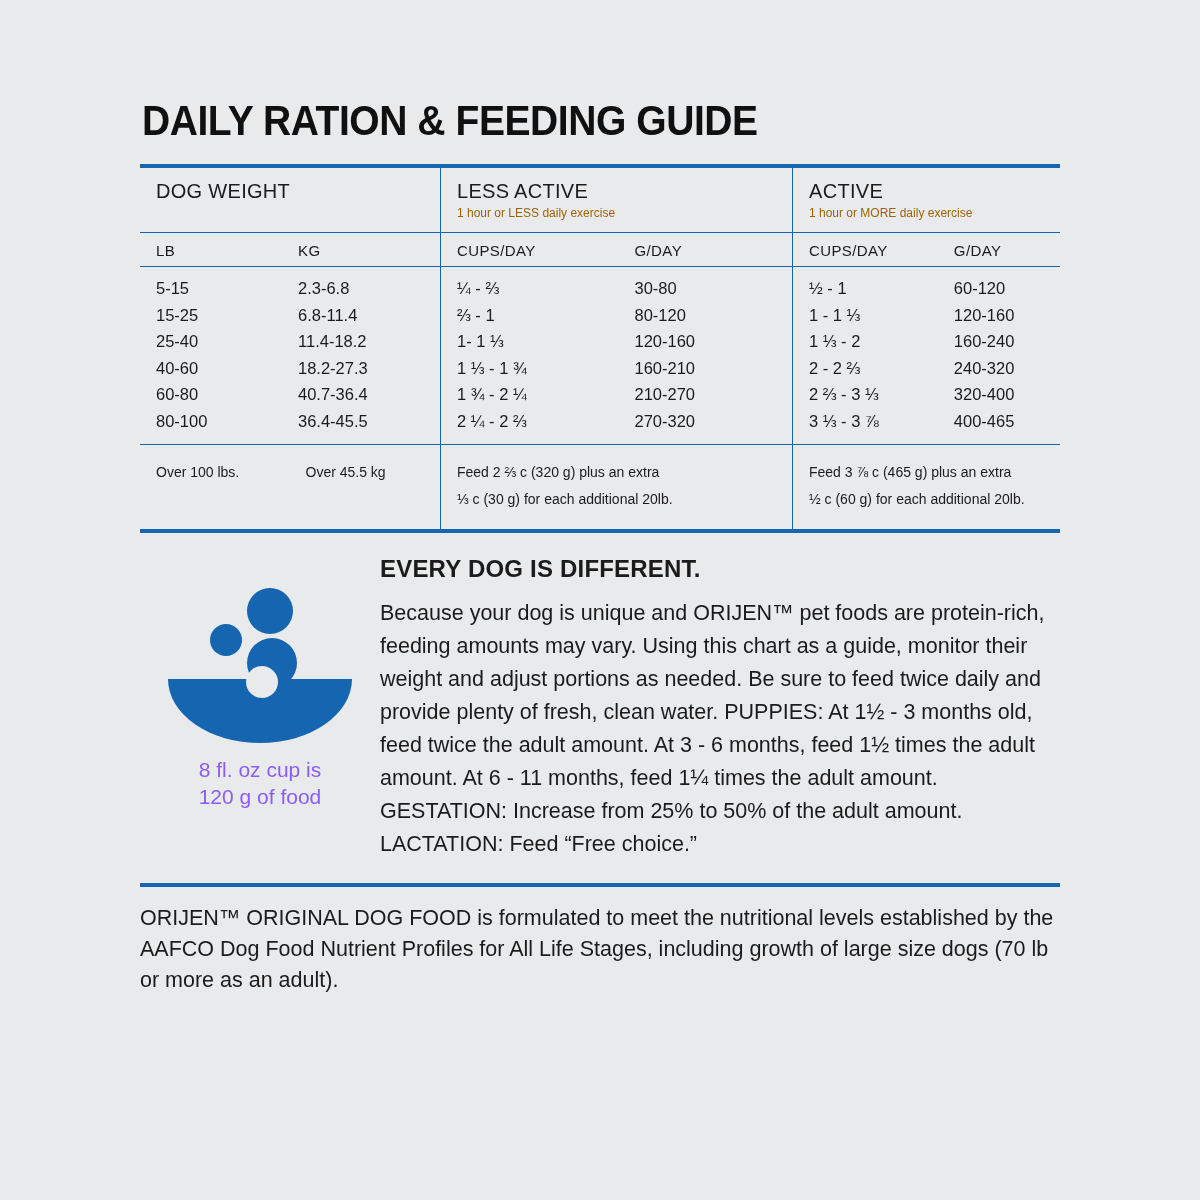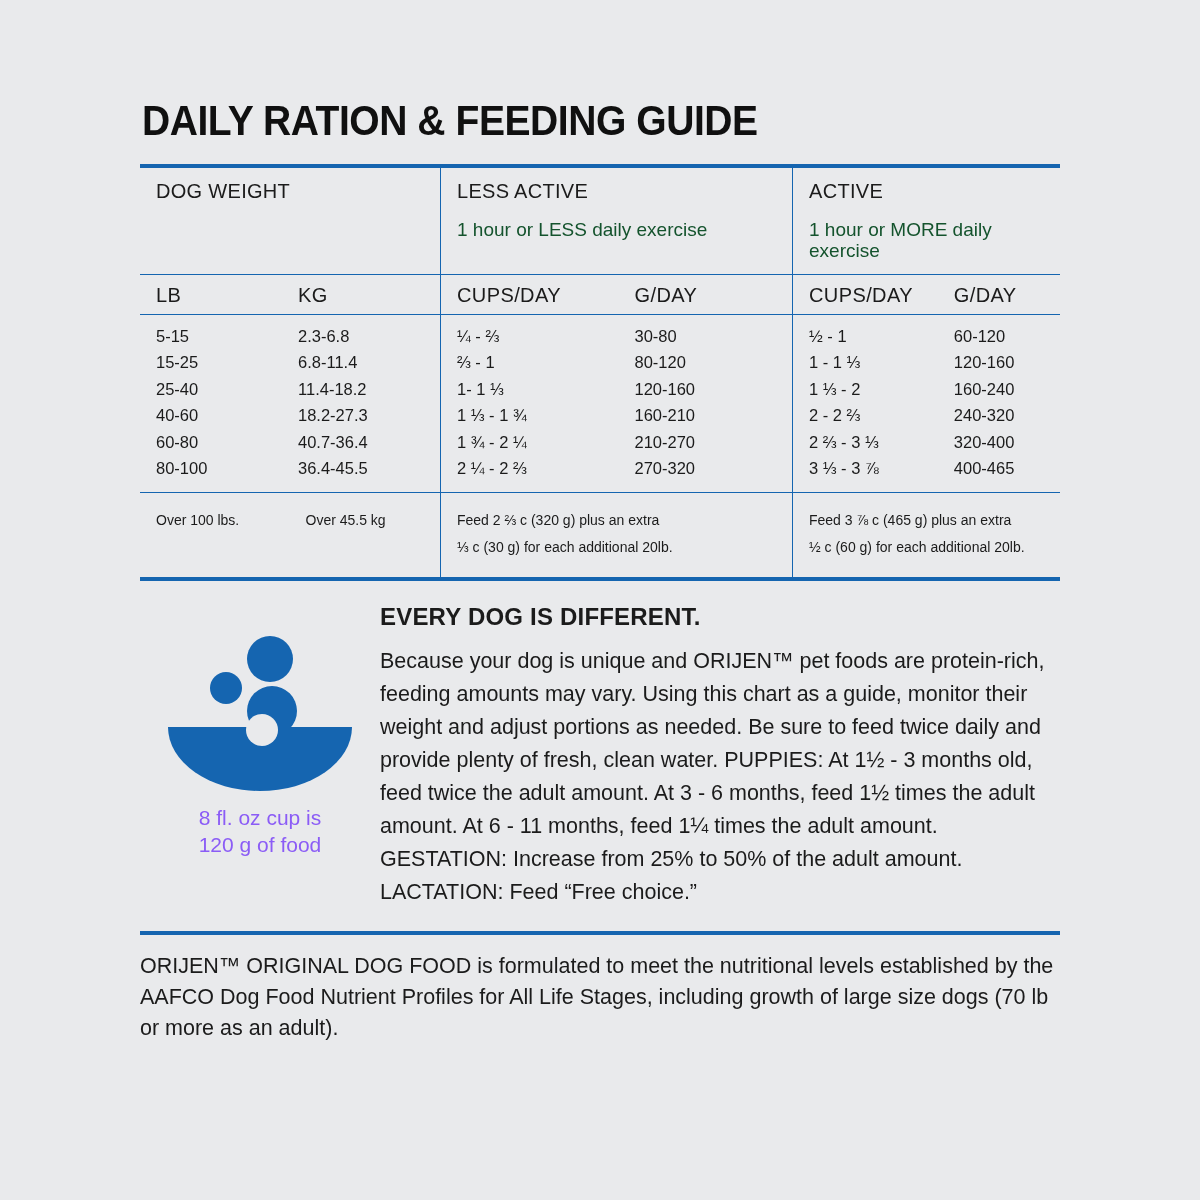--- a/index.html
+++ b/index.html
@@ -51,32 +51,32 @@
     padding: 12px 0 12px 16px;
   }
   .grp-title {
     font-size: 20px;
     font-weight: normal;
     letter-spacing: 0.3px;
     color: #1b1b1b;
     line-height: 1.1;
   }
   .grp-sub {
-    font-size: 19px;
-    color: #14532d;
-    margin-top: 18px;
+    font-size: 12px;
+    color: #a16207;
+    margin-top: 5px;
     line-height: 1.1;
   }
   .rule {
     border-top: 1.5px solid #1565b0;
   }
   .sub-head {
     display: flex;
     padding: 9px 0 7px 16px;
-    font-size: 20px;
+    font-size: 15px;
     letter-spacing: 0.4px;
   }
   .sub-head .c1 { width: 150px; }
   .sub-head .c2 { width: 150px; }
   .less .c1 { width: 178px; }
   .less .c2 { width: 158px; }
   .act .c1 { width: 150px; }
   .act .c2 { width: 110px; }
 
   .body-rows {

